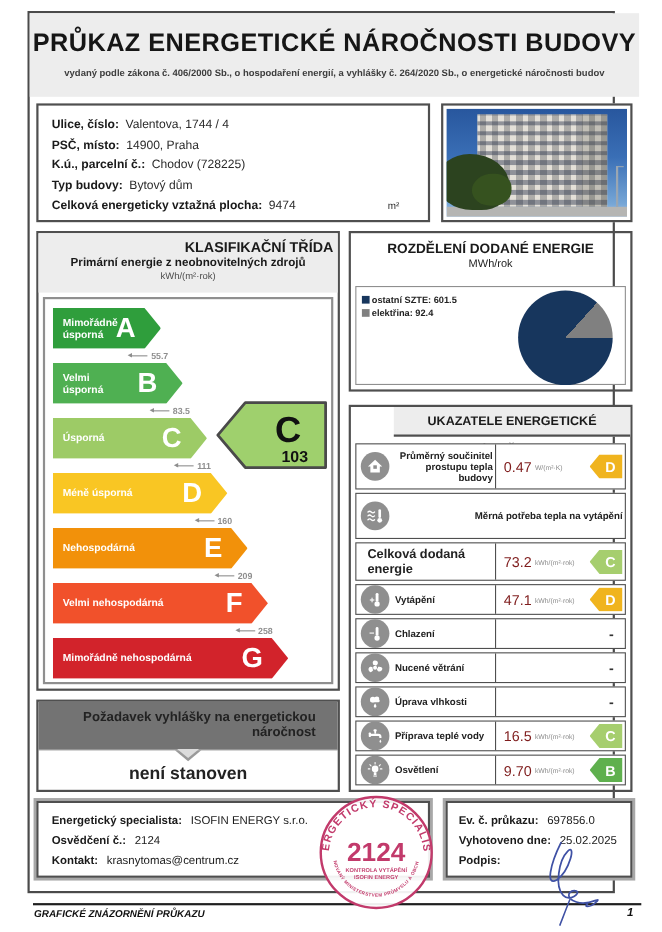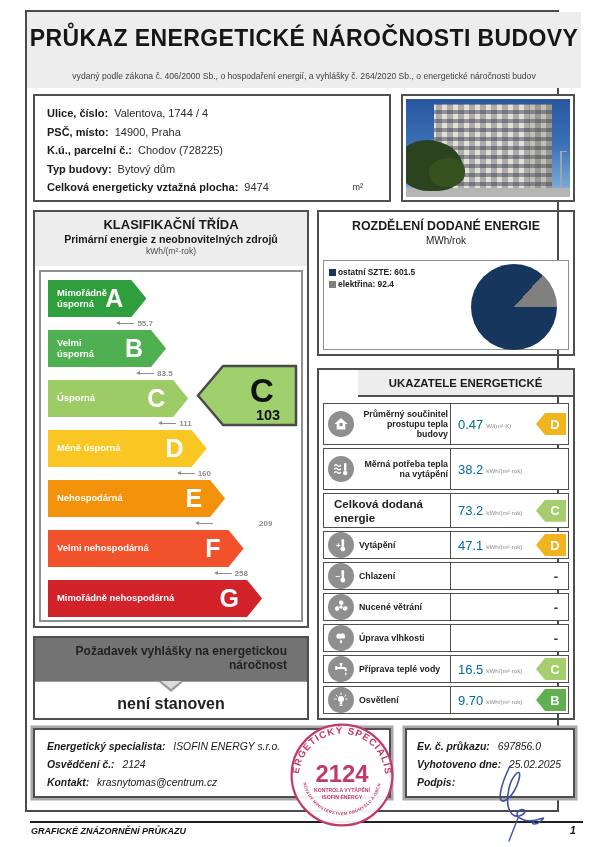--- a/index.html
+++ b/index.html
@@ -4,21 +4,21 @@
 <style>
   * { margin:0; padding:0; box-sizing:border-box; }
   html,body { background:#fff; }
   body { font-family:"Liberation Sans","DejaVu Sans",sans-serif; color:#1a1a1a; }
   .page { position:relative; width:602px; height:847px; background:#fff; overflow:hidden; }
   .doc { position:absolute; left:25px; top:10px; width:534px; height:802px; border:2px solid #4a4a4a; background:#fff; }
 
   
   .hdr { position:absolute; left:0; top:0; width:554px; height:76px; background:#ededed; text-align:center; padding-top:13px; }
   .hdr .title { font-size:23px; font-weight:bold; letter-spacing:.4px; color:#161616; }
-  .hdr .subtitle { margin-top:19px; font-size:8.6px; font-weight:normal; color:#3d3d3d; }
+  .hdr .subtitle { margin-top:9px; font-size:8.6px; font-weight:bold; color:#3d3d3d; }
 
   
   .bld { position:absolute; left:6px; top:82px; width:358px; height:108px; border:2px solid #4f4f4f; padding:8px 12px; }
   .bld .line { font-size:11px; line-height:18.6px; white-space:nowrap; display:flex; }
   .bld .line b { margin-right:6px; }
   .bld .line .val { color:#2b2b2b; }
   .bld .line .unit { margin-left:auto; padding-right:14px; font-size:9px; color:#2b2b2b; }
 
   
   .photo { position:absolute; left:374px; top:82px; width:174px; height:108px; border:2px solid #4f4f4f; background:#fff; padding:3px; }
@@ -35,21 +35,21 @@
   .tree { position:absolute; left:-5%; bottom:6%; width:40%; height:52%; background:#2c431f; border-radius:48% 60% 42% 52%; }
   .tree2 { position:absolute; left:14%; bottom:10%; width:22%; height:30%; background:#36521f; border-radius:55% 45% 50% 50%; }
   .lamp { position:absolute; width:1.5px; background:#9aa6b2; }
   .lamp.l1 { left:7%; bottom:9%; height:42%; }
   .lamp.l2 { right:5%; bottom:9%; height:38%; }
   .lamp::before { content:""; position:absolute; top:0; left:0; width:7px; height:1.5px; background:#9aa6b2; }
 
   
   .klas { position:absolute; left:6px; top:198px; width:276px; height:418px; border:2px solid #4f4f4f; }
   .klas-head { background:#ededed; text-align:center; padding:5px 4px 4px; height:54px; }
-  .klas-head .t1 { font-size:13px; font-weight:bold; }
+  .klas-head .t1 { font-size:13px; font-weight:bold;text-align:right; }
   .klas-head .t2 { font-size:10.6px; font-weight:bold; margin-top:1px; }
   .klas-head .t3 { font-size:8.6px; color:#4c4c4c; margin-top:1px; }
   .scale { position:absolute; left:4px; right:4px; top:58px; bottom:4px; border:2px solid #8f8f8f; background:#fff; padding:8px 7px; }
   .band { height:37px; clip-path:polygon(0 0, calc(100% - 15px) 0, 100% 50%, calc(100% - 15px) 100%, 0 100%);
     display:flex; align-items:center; padding-left:9px; position:relative; color:#fff; }
   .band .lbl { font-size:9.4px; font-weight:bold; width:58%; line-height:1.12; }
   .band .ltr { position:absolute; right:23px; top:50%; transform:translateY(-52%); font-size:25px; font-weight:bold; }
   .thresh { height:13px; display:flex; align-items:center; font-size:8px; font-weight:bold; color:#8e8e8e; }
   .tline { display:inline-block; width:16px; height:1px; background:#8e8e8e; margin-right:3px; position:relative; }
   .tline::before { content:""; position:absolute; left:-2px; top:-2px; border-top:2.5px solid transparent; border-bottom:2.5px solid transparent; border-right:4.5px solid #8e8e8e; }
@@ -83,32 +83,32 @@
   .rows { position:absolute; left:4px; right:4px; top:33px; bottom:4px; display:flex; flex-direction:column; gap:3px; }
   .row { border:1.5px solid #4f4f4f; display:flex; align-items:center; background:#fff; }
   .row.h44 { height:44px;text-align:right; } .row.h36 { height:36px; } .row.hf { flex:1; }
   .ic { width:26px; height:26px; border-radius:50%; background:#8f8f8f; margin:0 5px 0 4px; flex:none;
     display:flex; align-items:center; justify-content:center; }
   .ic svg { display:block; }
   .row .rlbl { flex:1; font-size:8.8px; font-weight:bold; line-height:1.18; padding-right:2px; color:#222; }
   .row .rlbl.big { font-size:11.6px; padding-left:10px; }
   .vcell { width:118px; border-left:1.5px solid #4f4f4f; align-self:stretch; display:flex; align-items:center;
     padding-left:7px; position:relative; }
-  .vcell .v { font-size:13px; color:#0369a1; }
+  .vcell .v { font-size:13px; color:#7f1d1d; }
   .vcell .u { font-size:6.2px; color:#8a8a8a; margin-left:3px; margin-top:3px; }
   .carrow { position:absolute; right:2px; top:50%; transform:translateY(-50%); width:30px; height:22px;
     clip-path:polygon(0 50%, 30% 0, 100% 0, 100% 100%, 30% 100%);
     display:flex; align-items:center; justify-content:center; padding-left:8px; color:#fff; font-weight:bold; font-size:13px; }
   .dash { position:absolute; right:10px; top:50%; transform:translateY(-50%); font-size:13px; font-weight:bold; color:#333; }
 
   
   .f-box { position:absolute; border:2px solid #4f4f4f; box-shadow:0 0 0 2.5px #a8a8a8; background:#fff; }
   .f-left { left:6px; top:716px; width:358px; height:70px; padding:8px 12px; }
   .f-right { left:378px; top:716px; width:170px; height:70px; padding:8px 10px; }
-  .f-line { font-size:10.4px; line-height:18px; white-space:nowrap;font-style:italic; }
+  .f-line { font-size:10.4px; line-height:18px; white-space:nowrap; }
   .f-line b { margin-right:5px; }
   .stamp { position:absolute; left:287px; top:720px; width:110px; height:110px; z-index:6; }
   .sig { position:absolute; left:478px; top:760px; width:100px; height:82px; z-index:5; }
 
   .botline { position:absolute; left:30px; width:553px; top:821px; border-top:2px solid #1f1f1f; }
   .caption { position:absolute; left:31px; top:826px; font-size:9px; font-weight:bold; font-style:italic; color:#111; }
   .pagenum { position:absolute; left:570px; top:824px; font-size:10.5px; font-weight:bold; font-style:italic; color:#111; }
 </style>
 </head>
 <body>
@@ -207,21 +207,21 @@
               <span class="tline"></span>
               <span>160</span>
             </div>
         </div>
 
         <div class="band-row">
           <div class="band" style="width: 72%; background: rgb(242, 145, 10);">
             <span class="lbl">Nehospodárná</span>
             <span class="ltr">E</span>
           </div>
-          <div class="thresh" style="margin-left: calc(72% - 28px); gap: 43px;">
+          <div class="thresh" style="margin-left: calc(72% - 28px);">
               <span class="tline"></span>
               <span>209</span>
             </div>
         </div>
 
         <div class="band-row">
           <div class="band" style="width: 79.5%; background: rgb(241, 81, 43);">
             <span class="lbl">Velmi nehospodárná</span>
             <span class="ltr">F</span>
           </div>
@@ -303,25 +303,20 @@
                 <g stroke="#fff" stroke-width="1.2" fill="none" stroke-linecap="round">
                   <path d="M1.5 4.5 q1.5 -1.5 3 0 t3 0"></path>
                   <path d="M1.5 8 q1.5 -1.5 3 0 t3 0"></path>
                   <path d="M1.5 11.5 q1.5 -1.5 3 0 t3 0"></path>
                 </g>
                 <rect x="11" y="2" width="2.4" height="8" rx="1.2" fill="#fff"></rect>
                 <circle cx="12.2" cy="12" r="2.2" fill="#fff"></circle>
               </svg>
           </span>
           <span class="rlbl">Měrná potřeba tepla na vytápění</span>
-          <span class="vcell">
-            <span class="v">38.2</span>
-            <span class="u">kWh/(m²·rok)</span>
-
-          </span>
         </div>
 
         <div class="row h36">
           <span class="rlbl big">Celková dodaná energie</span>
           <span class="vcell">
             <span class="v">73.2</span>
             <span class="u">kWh/(m²·rok)</span>
             <span class="carrow" style="background: rgb(166, 206, 110);">
                 <span>C</span>
               </span>

